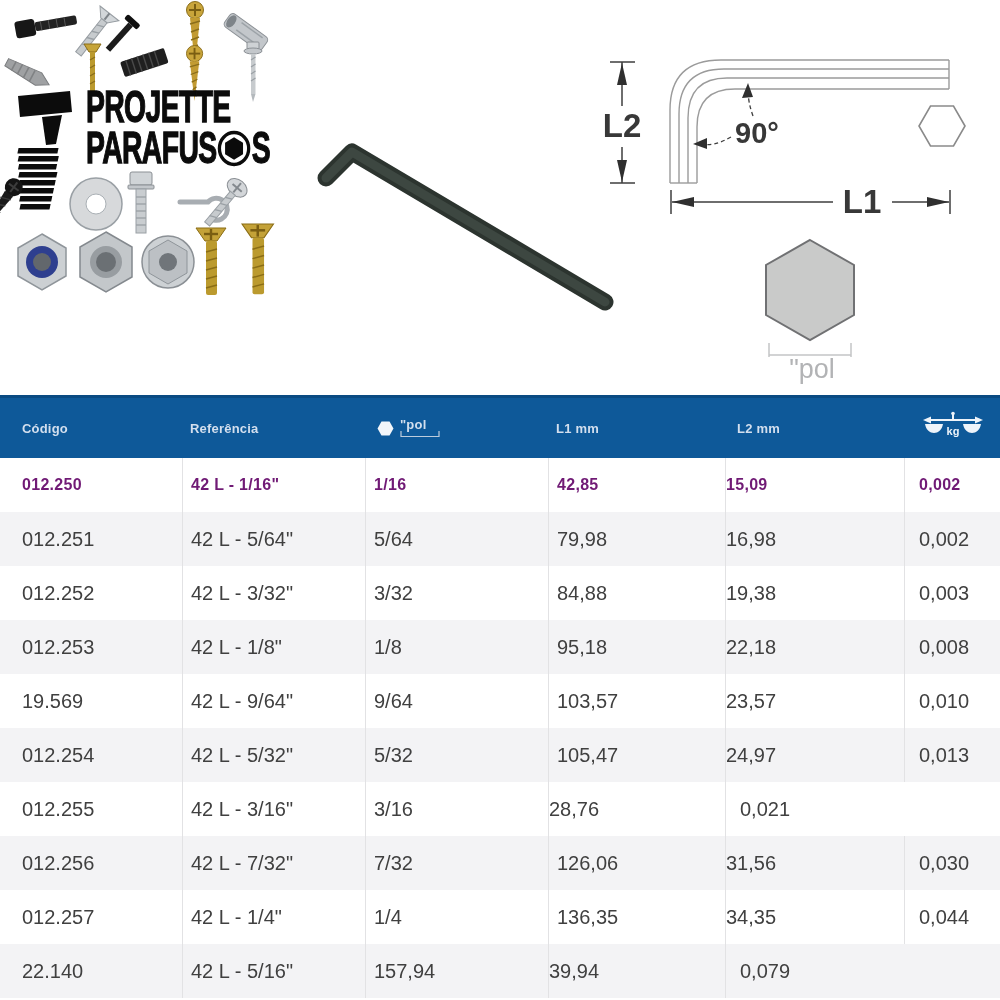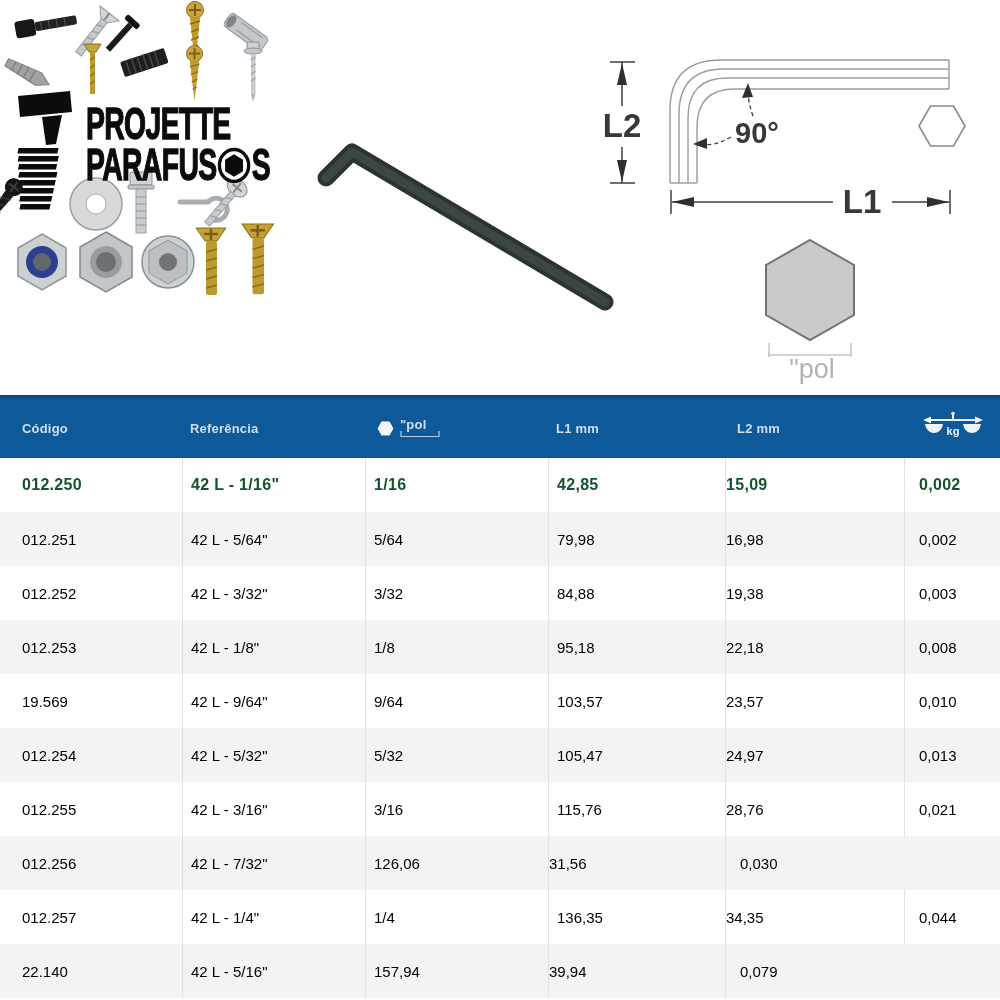--- a/index.html
+++ b/index.html
@@ -1,21 +1,21 @@
 <!DOCTYPE html>
 <html><head>
 <meta charset="utf-8">
 <style>
   html,body{margin:0;padding:0;background:#fff;font-family:"Liberation Sans",sans-serif;}
   .canvas{position:relative;width:1000px;height:1000px;background:#fff;overflow:hidden;}
 
   
   .hero{position:absolute;left:0;top:0;width:1000px;height:395px;}
   .collage{position:absolute;left:0;top:0;}
-  .logo-text{position:absolute;left:86px;top:86px;color:#0b0b0b;margin-top:17px;}
+  .logo-text{position:absolute;left:86px;top:86px;color:#0b0b0b;}
   .lt{font-weight:700;font-size:45px;line-height:41px;letter-spacing:-1px;
       transform:scaleX(.63);transform-origin:0 0;white-space:nowrap;
       -webkit-text-stroke:1.3px #0b0b0b;}
   .lt2{display:flex;align-items:center;}
   .lt2 .nutO{margin:2px 1px 0 1px;}
 
   .keyphoto{position:absolute;left:312px;top:130px;}
   .diagram{position:absolute;left:585px;top:40px;}
   .dlab{font-family:"Liberation Sans",sans-serif;font-weight:700;fill:#383838;}
   .hexsec{position:absolute;left:756px;top:238px;width:112px;height:150px;}
@@ -29,27 +29,27 @@
          color:#d3dfee;font-size:13px;font-weight:700;letter-spacing:.2px;}
   .th{display:flex;align-items:center;padding-left:8px;box-sizing:border-box;}
   .th.c1{padding-left:22px;}
   .th.c3{padding-left:12px;gap:6px;}
   .th.c5{padding-left:12px;}
   .th.c6{justify-content:flex-end;padding-right:16px;}
   .polwrap{display:flex;flex-direction:column;align-items:flex-start;line-height:13px;}
   .trow{height:54px;background:#fff;}
   .trow.alt{background:#f3f3f5;}
   .td{display:flex;align-items:center;padding-left:8px;box-sizing:border-box;
-      font-size:15px;color:#000000;}
+      font-size:20px;color:#404040;}
   .td.c1{padding-left:22px;}
   .td.c3{}
   .td.c5{padding-left:0;}
   .td.c6{padding-left:14px;}
   .trow .td + .td{border-left:1px solid #e2e2e4;}
-  .trow.b .td{font-weight:700;color:#14532d;font-size:16px;letter-spacing:.3px;}
+  .trow.b .td{font-weight:700;color:#701a75;font-size:16px;letter-spacing:.3px;}
 </style>
 </head>
 <body>
 
 <div class="canvas">
   <div class="hero">
 
     <svg class="collage" width="290" height="330" viewBox="0 0 290 330">
 
       <g transform="translate(14,22) rotate(-10)">
@@ -375,27 +375,27 @@
       <div class="td c2">42 L - 5/32"</div>
       <div class="td c3">5/32</div>
       <div class="td c4">105,47</div>
       <div class="td c5">24,97</div>
       <div class="td c6">0,013</div>
     </div>
     <div class="trow">
       <div class="td c1">012.255</div>
       <div class="td c2">42 L - 3/16"</div>
       <div class="td c3">3/16</div>
-      <div class="td c4">115,76</div>
       <div class="td c5">28,76</div>
       <div class="td c6">0,021</div>
     </div>
     <div class="trow alt">
       <div class="td c1">012.256</div>
       <div class="td c2">42 L - 7/32"</div>
+      <div class="td c3">7/32</div>
       <div class="td c4">126,06</div>
       <div class="td c5">31,56</div>
       <div class="td c6">0,030</div>
     </div>
     <div class="trow">
       <div class="td c1">012.257</div>
       <div class="td c2">42 L - 1/4"</div>
       <div class="td c3">1/4</div>
       <div class="td c4">136,35</div>
       <div class="td c5">34,35</div>

